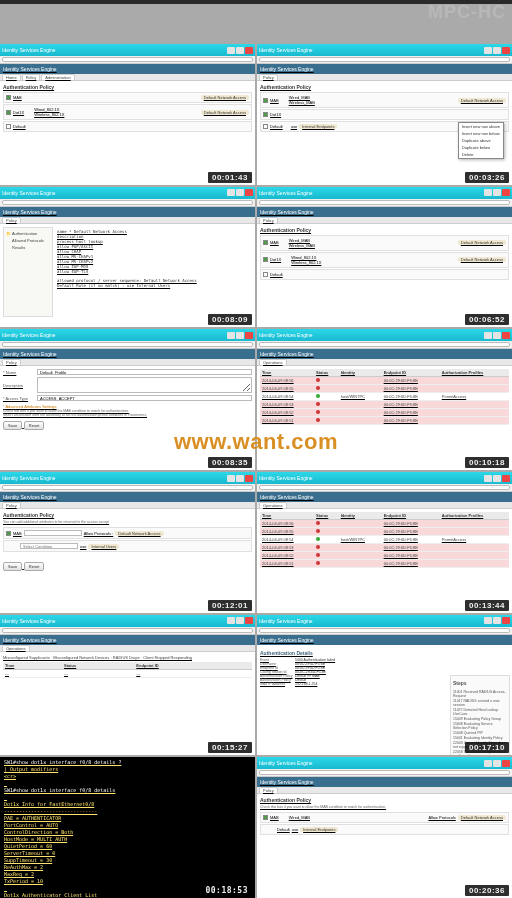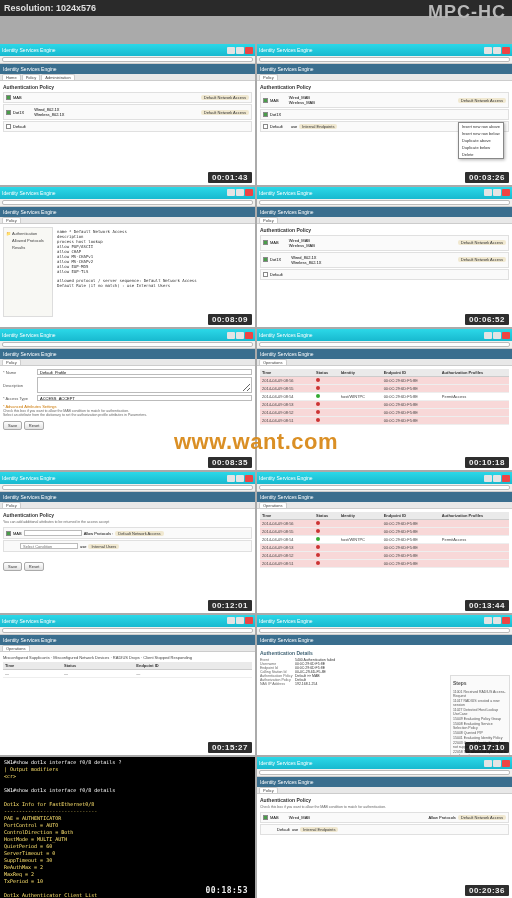--- a/index.html
+++ b/index.html
@@ -42,20 +42,21 @@
   grid-template-columns: 1fr 1fr;
   grid-template-rows: repeat(6, 1fr);
   gap: 2px;
   padding-top: 44px;
   background: #aaa;
 }
 .thumb {
   background: #f4f5f2;
   position: relative;
   overflow: hidden;
+  text-decoration: underline;
 }
 .thumb.dark { background: #000; color: #ffe36e; font-family: monospace; }
 .win-chrome {
   background: linear-gradient(#2bd8e8, #18b9cf);
   height: 12px;
   display: flex;
   align-items: center;
   justify-content: space-between;
   padding: 0 2px;
 }
@@ -259,21 +260,20 @@
   border: 1px solid #ddd;
   font-size: 3.5px;
   padding: 2px;
 }
 .legend-box div { padding: 0.5px 0; color: #555; }
 </style>
 </head>
 <body>
 
 <div class="header-info">
-  <div><span>Resolution:</span> <span>1024x576</span></div>
 </div>
 <div class="player-logo">MPC-HC</div>
 <div class="watermark">www.want.com</div>
 
 <div class="grid">
 
   <div class="thumb">
     <div class="win-chrome">
       <span class="win-title">Identity Services Engine</span>
       <div class="win-btns">

